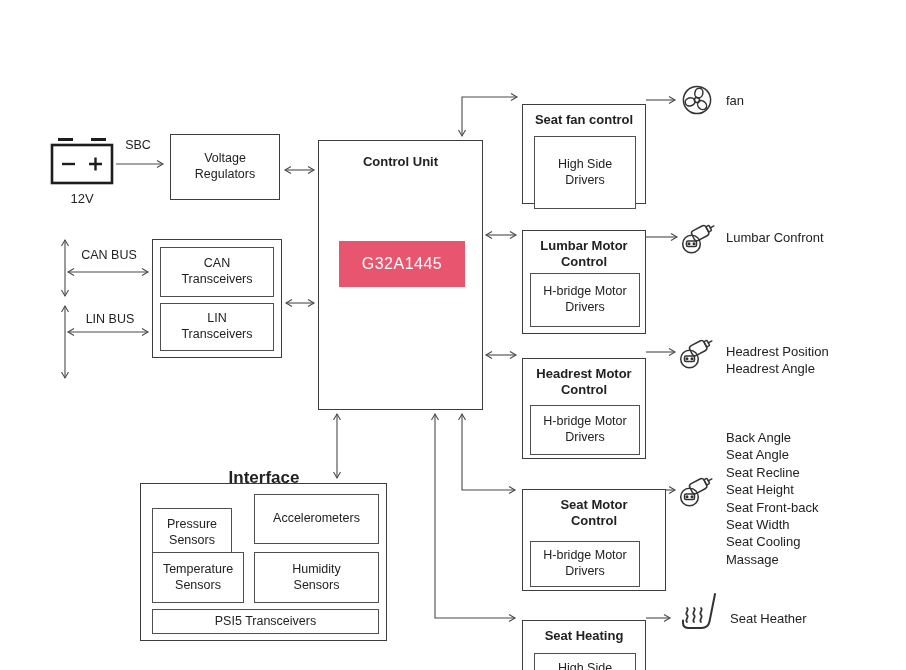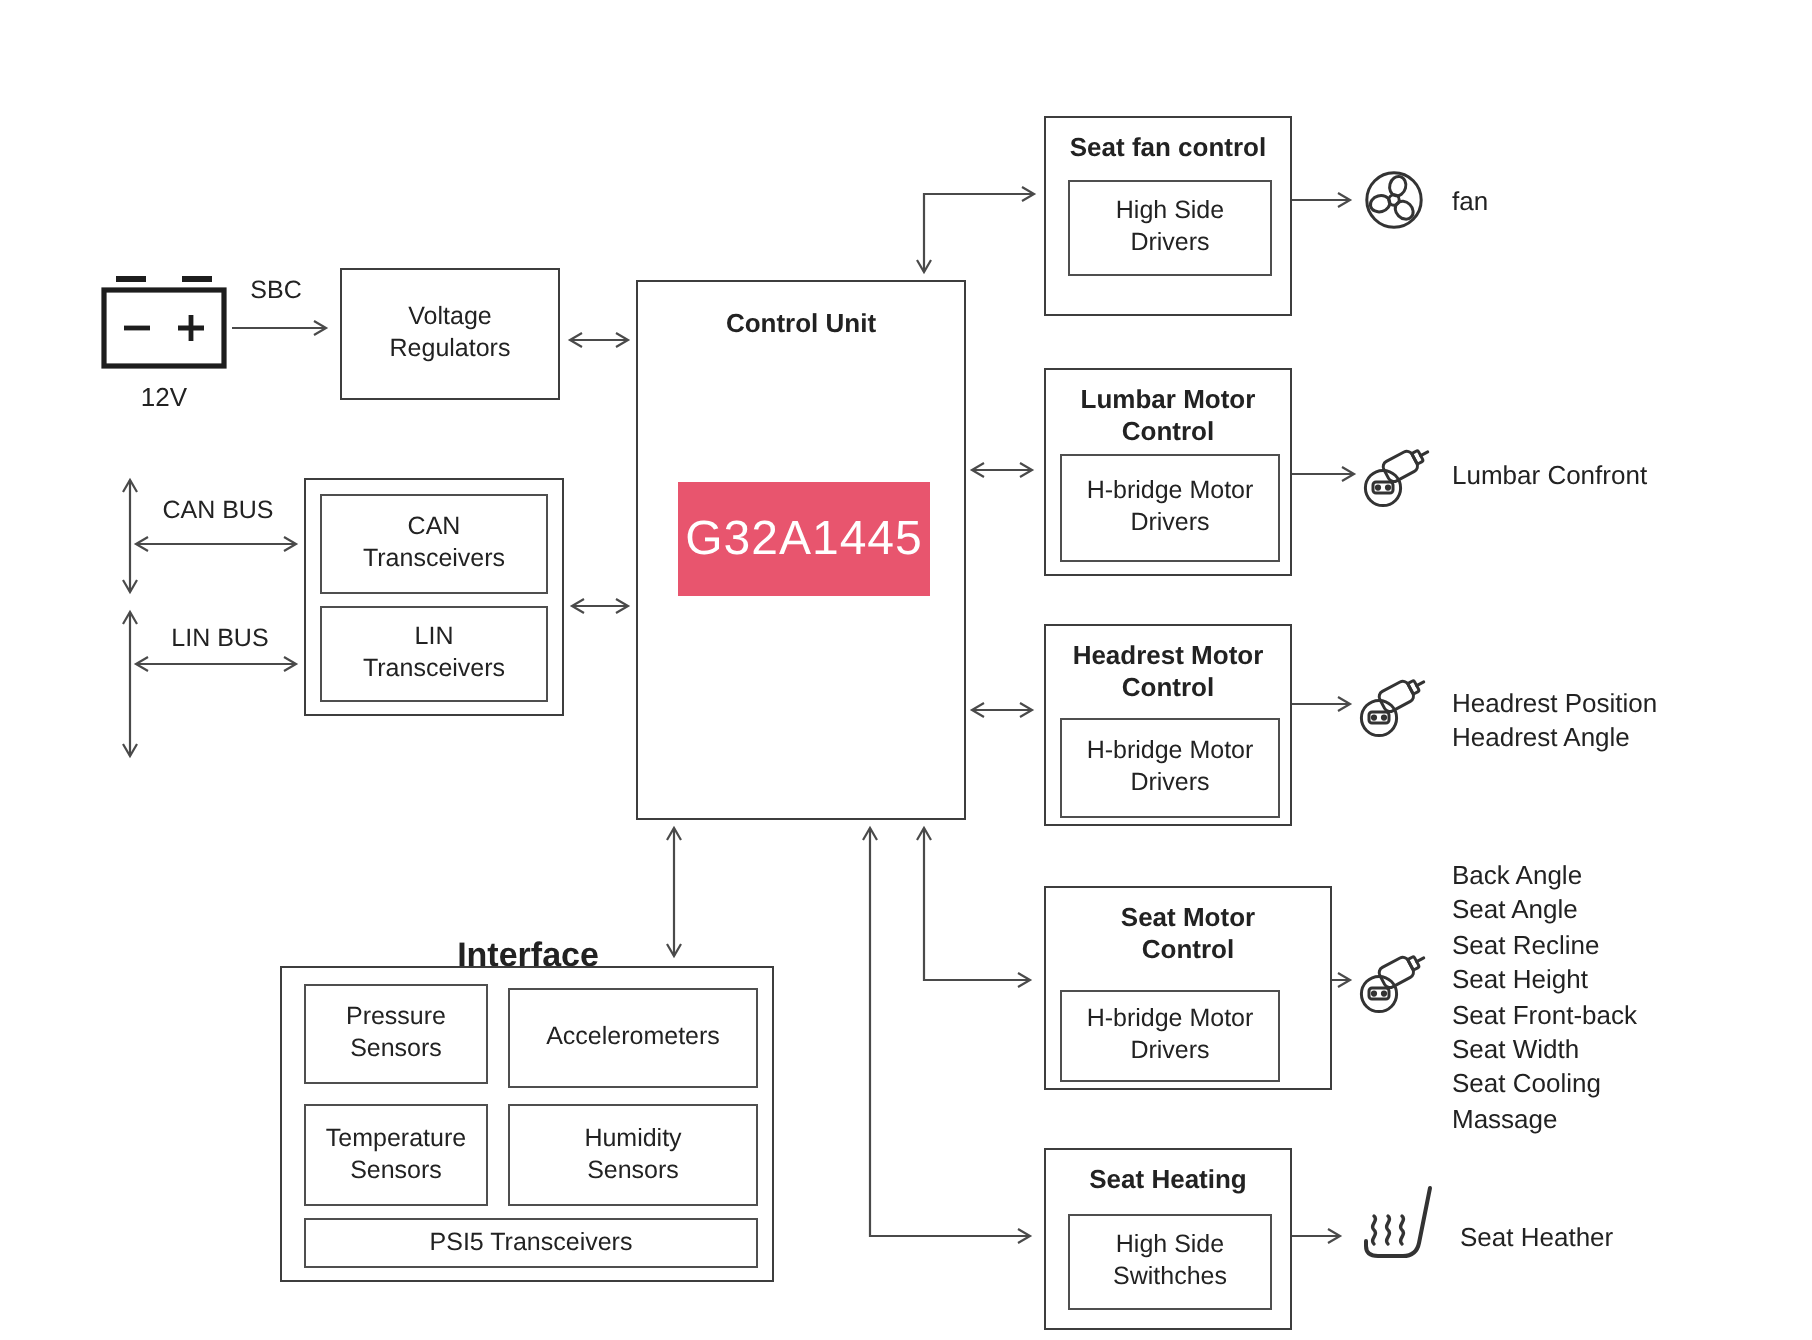--- a/index.html
+++ b/index.html
@@ -5,26 +5,26 @@
   html,body{margin:0;padding:0;background:#fff;}
   .canvas{position:relative;width:906px;height:670px;background:#fff;
           font-family:"Liberation Sans",sans-serif;color:#222;overflow:hidden;}
   .overlay{position:absolute;left:0;top:0;width:906px;height:670px;pointer-events:none;}
   .box{position:absolute;box-sizing:border-box;border:1.4px solid #3d3d3d;background:#fff;
        display:flex;align-items:center;justify-content:center;text-align:center;}
   .inner{border:1.2px solid #4f4f4f;}
   .lbl{position:absolute;font-size:12.5px;line-height:1.25;text-align:center;}
   .side-lbl{position:absolute;font-size:13px;line-height:17.4px;text-align:left;}
   .title{font-weight:600;font-size:17px;line-height:1.22;margin-top:11px;}
-  .rblock{flex-direction:column;justify-content:flex-start;}
+  .rblock{flex-direction:column;justify-content:flex-start;margin-top:46px;}
   .rtitle{font-weight:600;font-size:13px;line-height:1.22;padding-top:7px;}
   .celltext{font-size:12.5px;line-height:1.25;display:inline-block;}
   .cu-title{position:absolute;top:13px;left:0;width:100%;text-align:center;font-weight:600;font-size:13px;}
-  .chip{position:absolute;left:20px;top:100px;width:126px;height:57px;display:flex;align-items:center;
-        justify-content:center;color:#fff;font-size:24px;font-weight:500;letter-spacing:.5px;}
+  .chip{position:absolute;left:20px;top:100px;width:126px;height:46px;display:flex;align-items:center;
+        justify-content:center;color:#fff;font-size:16px;font-weight:500;letter-spacing:.5px;}
   .icon{position:absolute;}
 </style>
 </head>
 <body>
 
 <div class="canvas">
 
   <svg class="overlay">
     <defs>
       <marker id="ah" markerWidth="10" markerHeight="10" refX="7" refY="4.5" orient="auto-start-reverse" markerUnits="userSpaceOnUse">
@@ -81,21 +81,21 @@
     </div>
   </div>
 
   <div class="box" style="left:318px;top:140px;width:165px;height:270px">
     <div class="cu-title">Control Unit</div>
     <div class="chip" style="background: rgb(232, 85, 110);">G32A1445</div>
   </div>
 
   <div class="box rblock" style="left:522px;top:58px;width:124px;height:100px">
     <div class="rtitle">Seat fan control</div>
-    <div class="box inner" style="left:11px;top:31px;width:102px;height:48px">
+    <div class="box inner" style="left:11px;top:31px;width:102px;height:73px">
       <span class="celltext" style="max-width:72px">High Side Drivers</span>
     </div>
   </div>
 
   <div class="box rblock" style="left:522px;top:184px;width:124px;height:104px">
     <div class="rtitle" style="max-width:100px">Lumbar Motor Control</div>
     <div class="box inner" style="left:7px;top:42px;width:110px;height:54px">
       <span class="celltext" style="max-width:98px">H-bridge Motor Drivers</span>
     </div>
   </div>
@@ -201,21 +201,21 @@
     <span style="display:block">Seat Height</span>
     <span style="display:block">Seat Front-back</span>
     <span style="display:block">Seat Width</span>
     <span style="display:block">Seat Cooling</span>
     <span style="display:block">Massage</span>
   </div>
   <div class="side-lbl" style="left:730px;top:610px">Seat Heather</div>
 
   <div class="lbl title" style="left:200px;top:457px;width:128px">Interface</div>
   <div class="box" style="left:140px;top:483px;width:247px;height:158px">
-    <div class="box inner" style="left:11px;top:8px;width:92px;height:50px">
+    <div class="box inner" style="left:11px;top:24px;width:80px;height:50px">
       <span class="celltext" style="max-width:70px">Pressure Sensors</span>
     </div>
     <div class="box inner" style="left:11px;top:68px;width:92px;height:51px">
       <span class="celltext" style="max-width:88px">Temperature Sensors</span>
     </div>
     <div class="box inner" style="left:113px;top:10px;width:125px;height:50px">
       <span class="celltext">Accelerometers</span>
     </div>
     <div class="box inner" style="left:113px;top:68px;width:125px;height:51px">
       <span class="celltext" style="max-width:70px">Humidity Sensors</span>

